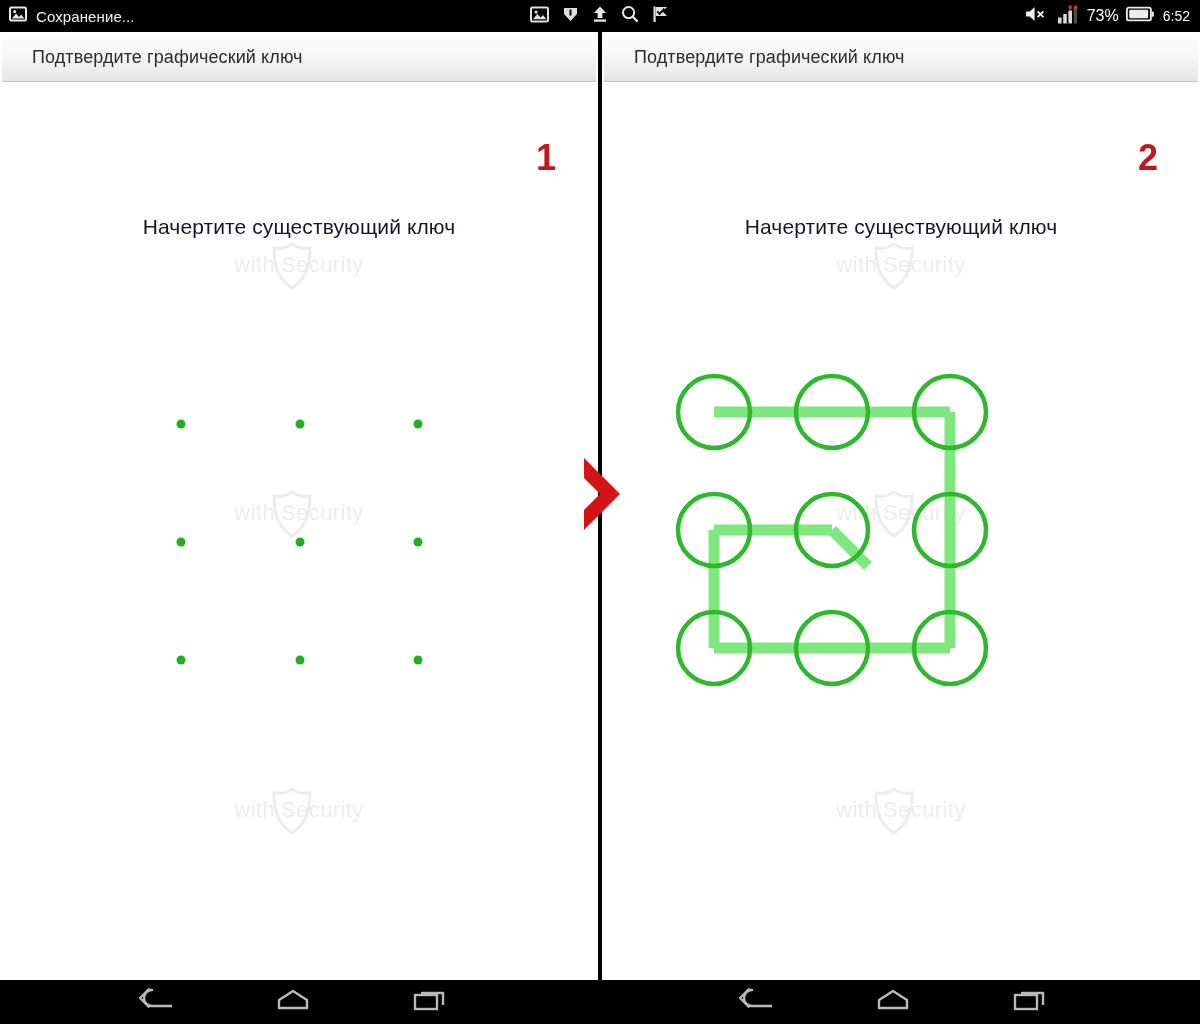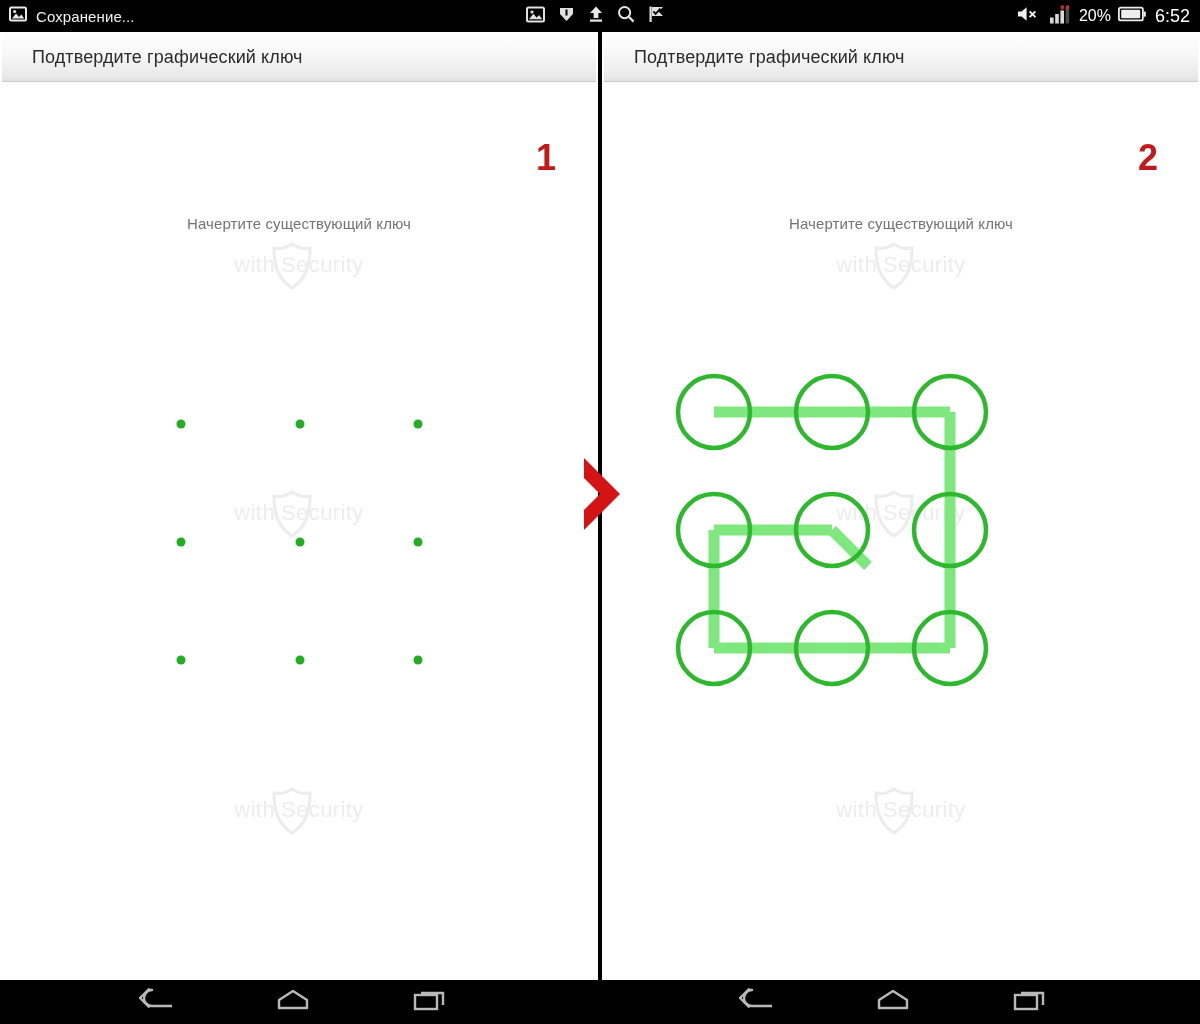--- a/index.html
+++ b/index.html
@@ -52,21 +52,21 @@
     align-items: center;
     gap: 7px;
     padding-right: 10px;
     flex: 0 0 auto;
   }
   .status-pct {
     font-size: 16px;
     color: #ffffff;
   }
   .status-clock {
-    font-size: 18px;
+    font-size: 14px;
     color: #ffffff;
     padding-left: 2px;
   }
   .sicon { display: block; }
 
   
   .screens {
     position: absolute;
     top: 32px; left: 0;
     width: 1200px;
@@ -125,22 +125,22 @@
     line-height: 1;
   }
 
   
   .instruction {
     position: absolute;
     top: 183px;
     left: 0;
     width: 100%;
     text-align: center;
-    font-size: 15px;
-    color: #737373;
+    font-size: 21px;
+    color: #0f172a;
     letter-spacing: 0.1px;
   }
 
   
   .watermark {
     position: absolute;
     left: 0;
     width: 100%;
     display: flex;
     align-items: center;
@@ -283,21 +283,21 @@
     <span class="sicon">
       <svg width="23" height="19" viewBox="0 0 23 19">
         <rect x="1" y="12.5" width="3.6" height="6" fill="#d9d9d9"></rect>
         <rect x="6.2" y="9" width="3.6" height="9.5" fill="#d9d9d9"></rect>
         <rect x="11.4" y="5.5" width="3.6" height="13" fill="#d9d9d9"></rect>
         <rect x="16.6" y="2" width="3.6" height="16.5" fill="#4a4a4a"></rect>
         <path d="M11.6 0.5 h3.4 l-0.5 4 h-2.4 z" fill="#d03030"></path>
         <path d="M16.8 0.5 h3.4 l-0.5 4 h-2.4 z" fill="#d03030"></path>
       </svg>
     </span>
-    <span class="status-pct">20%</span>
+    <span class="status-pct">73%</span>
     <span class="sicon">
       <svg width="28" height="16" viewBox="0 0 28 16">
         <rect x="0.9" y="1.6" width="24" height="12.8" rx="2" fill="none" stroke="#ededed" stroke-width="1.8"></rect>
         <rect x="3.2" y="3.8" width="19" height="8.4" rx="1" fill="#ededed"></rect>
         <rect x="25.6" y="5.4" width="2.2" height="5.4" rx="0.8" fill="#ededed"></rect>
       </svg>
     </span>
     <span class="status-clock">6:52</span>
   </div>
 </div>

